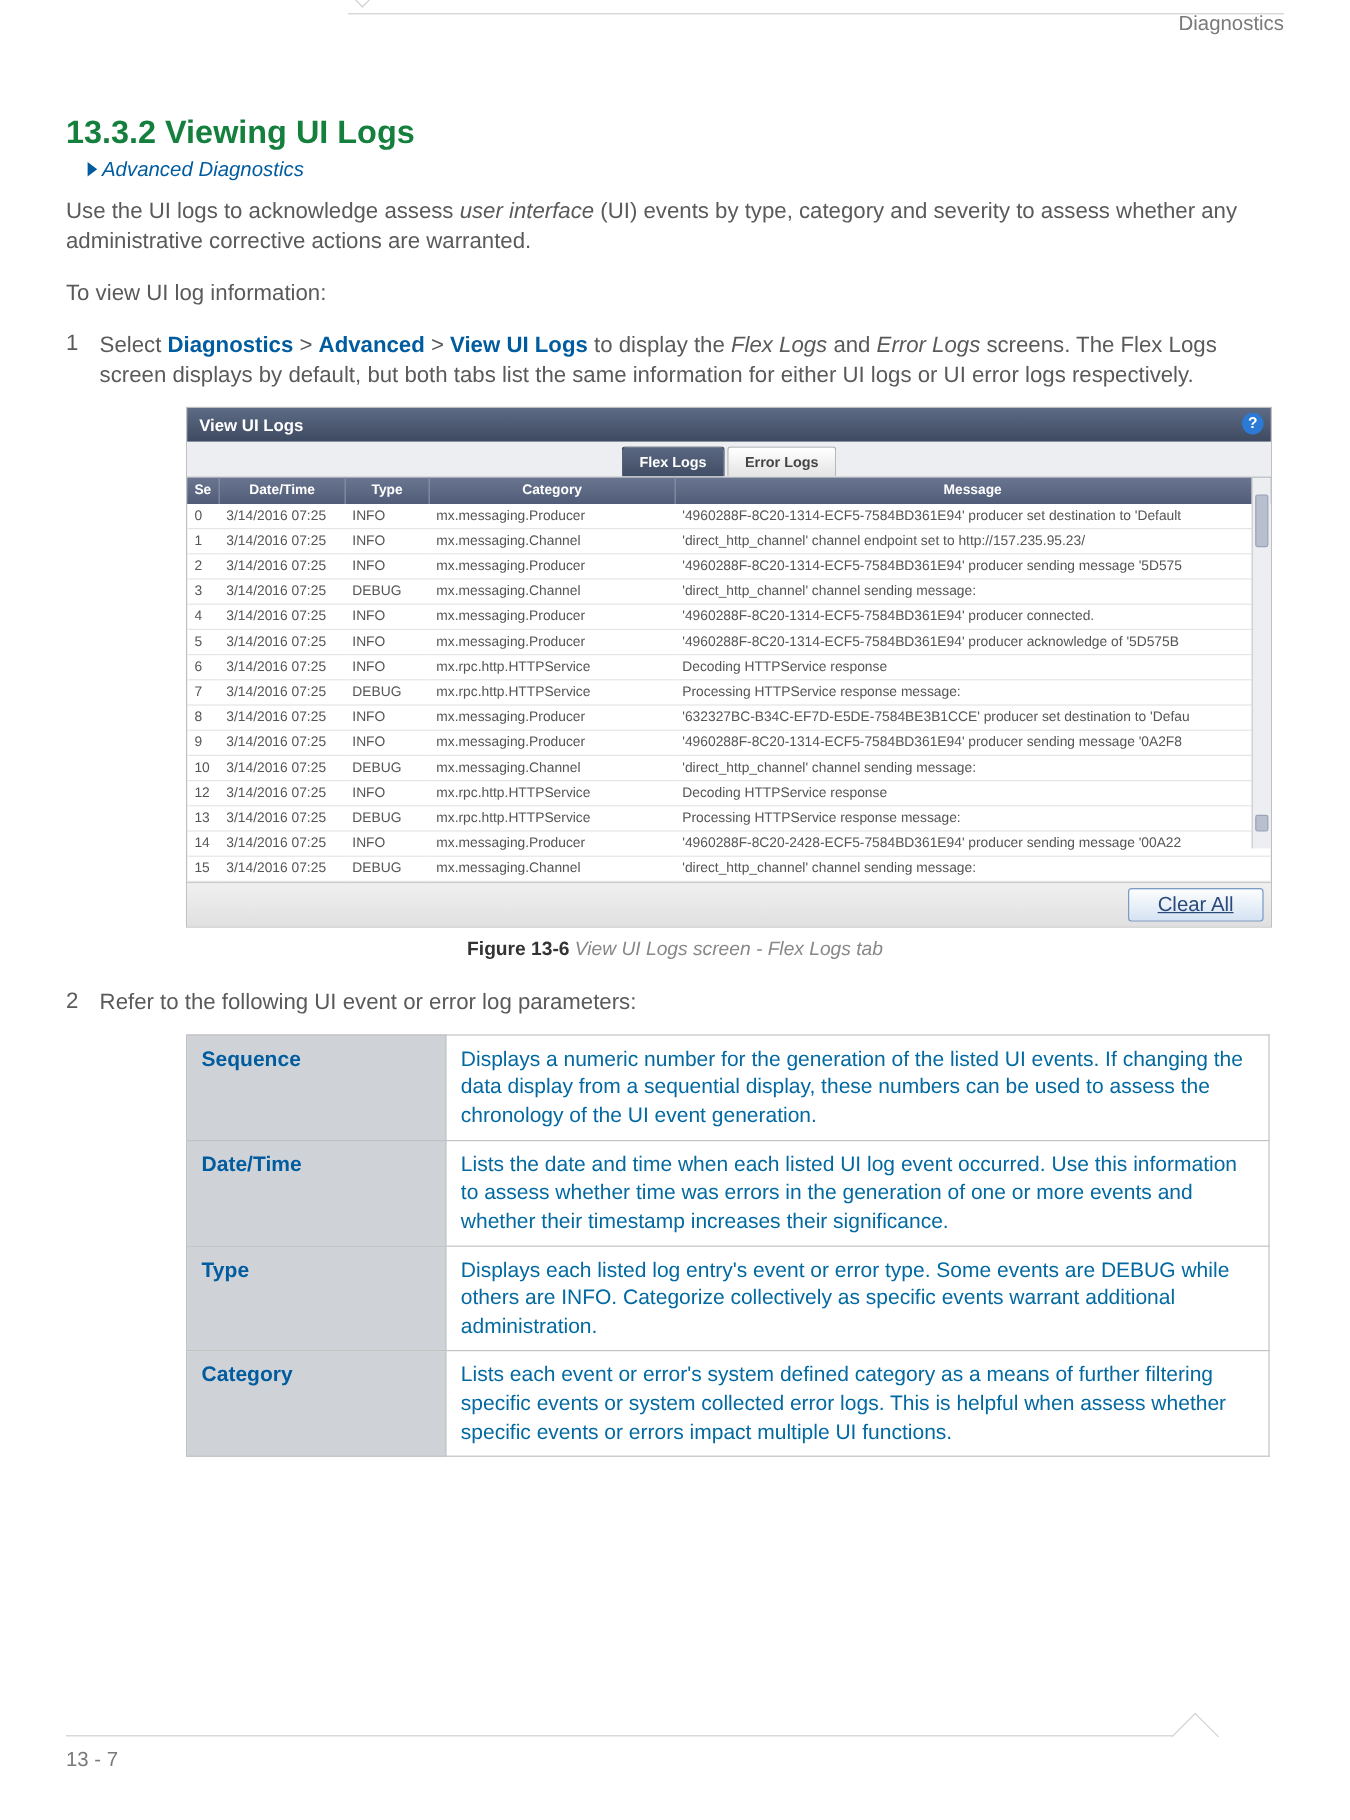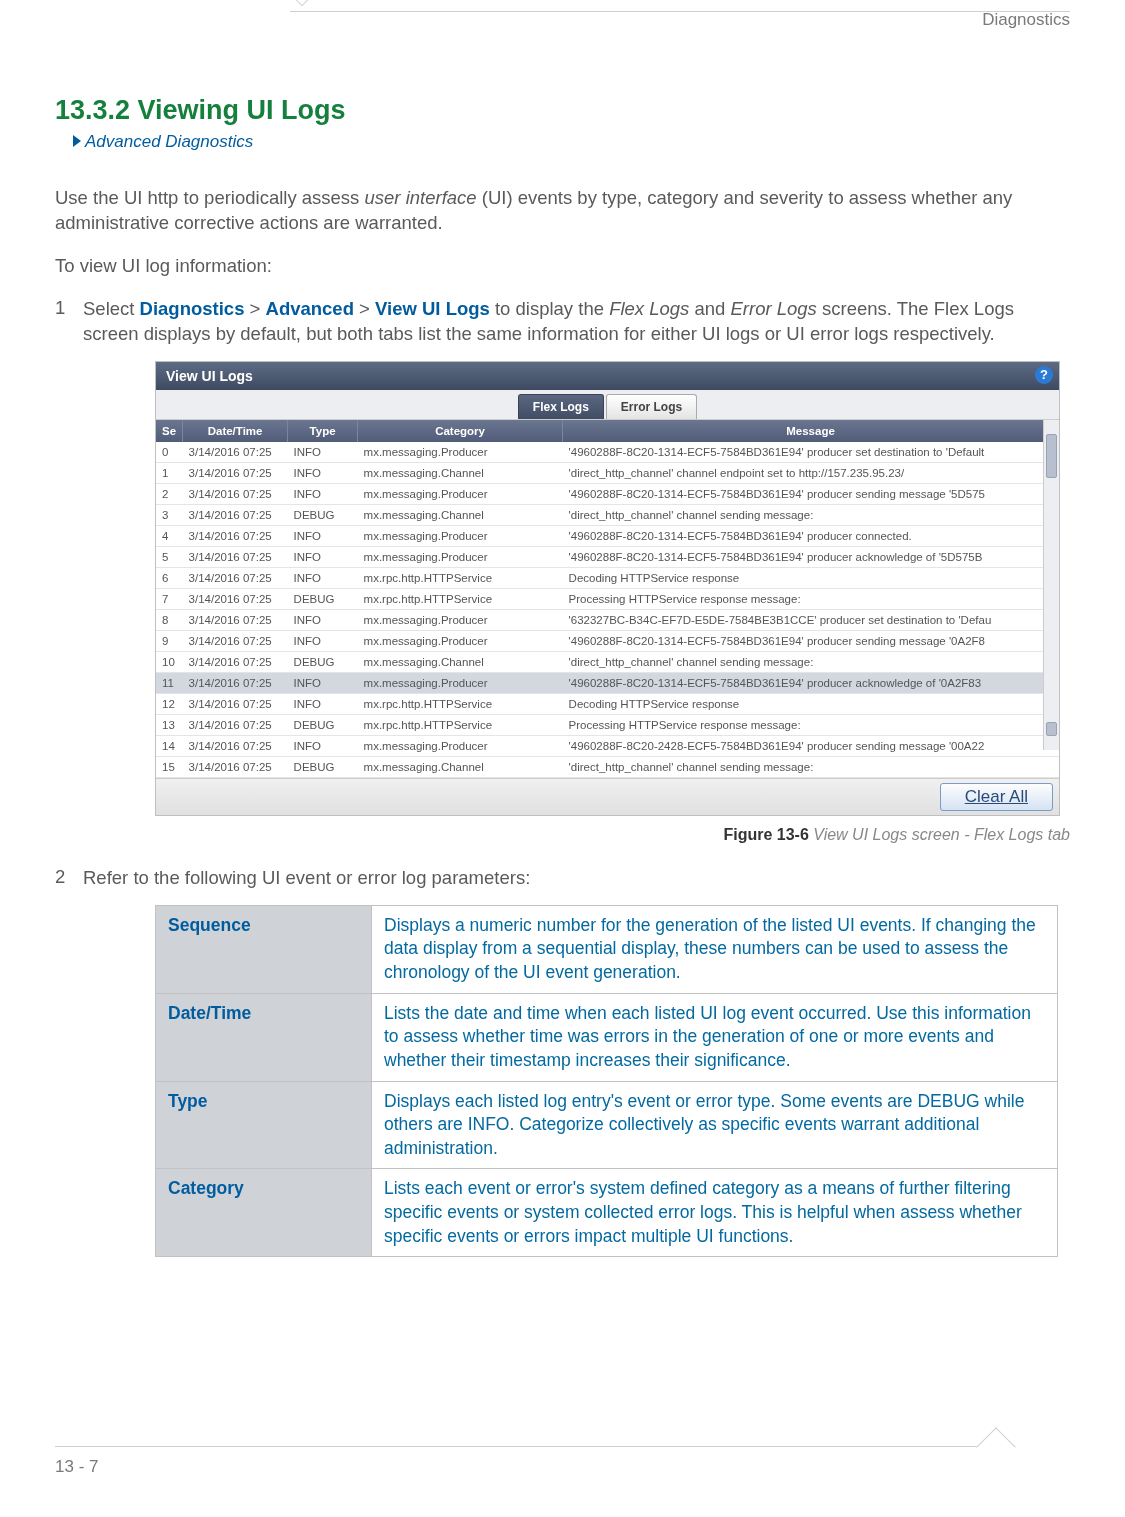--- a/index.html
+++ b/index.html
@@ -44,21 +44,21 @@
     color: #15803d;
     font-size: 27px;
     font-weight: 700;
     margin-bottom: 6px;
   }
   .breadcrumb {
     color: #005c9e;
     font-style: italic;
     font-size: 17px;
     margin-left: 18px;
-    margin-bottom: 34px;
+    margin-bottom: 12px;
   }
   .breadcrumb .tri {
     display: inline-block;
     width: 0; height: 0;
     border-top: 6px solid transparent;
     border-bottom: 6px solid transparent;
     border-left: 8px solid #005c9e;
     margin-right: 4px;
     vertical-align: baseline;
   }
@@ -187,21 +187,21 @@
     background: linear-gradient(#fdfdfd,#d5e3f3);
     border: 1px solid #7a9ac7;
     color: #2a4a7a;
     font-size: 17px;
     padding: 3px 24px;
     border-radius: 3px;
     cursor: pointer;
     text-decoration: underline;
   }
   .figure-caption {
-    text-align: right;
+    text-align: center;
     font-size: 16px;
     margin: 10px 0 22px 0;
     color: #5a5a5a;
   }
   .figure-caption .fb { font-weight: 700; color: #333; }
   .figure-caption .fi { font-style: italic; color: #888; }
   .param-table {
     margin-left: 100px;
     width: 903px;
     border-collapse: collapse;
@@ -256,21 +256,21 @@
 </div>
 <div class="header-text">Diagnostics</div>
 
 <div class="content">
   <h2 class="section-title">13.3.2 Viewing UI Logs</h2>
   <div class="breadcrumb">
     <span class="tri"></span><span>Advanced Diagnostics</span>
   </div>
 
   <p class="body">
-    <span>Use the UI http to periodically assess </span><span class="ital">user interface</span><span> (UI) events by type, category and severity to assess whether any administrative corrective actions are warranted.</span>
+    <span>Use the UI logs to acknowledge assess </span><span class="ital">user interface</span><span> (UI) events by type, category and severity to assess whether any administrative corrective actions are warranted.</span>
   </p>
   <p class="body">To view UI log information:</p>
 
   <div class="step">
     <div class="num">1</div>
     <div class="txt">
       <span>Select </span><span class="bold-blue">Diagnostics</span><span> &gt; </span><span class="bold-blue">Advanced</span><span> &gt; </span><span class="bold-blue">View UI Logs</span><span> to display the </span><span class="ital">Flex Logs</span><span> and </span><span class="ital">Error Logs</span><span> screens. The Flex Logs screen displays by default, but both tabs list the same information for either UI logs or UI error logs respectively.</span>
     </div>
   </div>
 
@@ -365,27 +365,20 @@
               <td>mx.messaging.Producer</td>
               <td>'4960288F-8C20-1314-ECF5-7584BD361E94' producer sending message '0A2F8</td>
             </tr>
             <tr>
               <td>10</td>
               <td>3/14/2016 07:25</td>
               <td>DEBUG</td>
               <td>mx.messaging.Channel</td>
               <td>'direct_http_channel' channel sending message:</td>
             </tr>
-            <tr class="highlight">
-              <td>11</td>
-              <td>3/14/2016 07:25</td>
-              <td>INFO</td>
-              <td>mx.messaging.Producer</td>
-              <td>'4960288F-8C20-1314-ECF5-7584BD361E94' producer acknowledge of '0A2F83</td>
-            </tr>
             <tr>
               <td>12</td>
               <td>3/14/2016 07:25</td>
               <td>INFO</td>
               <td>mx.rpc.http.HTTPService</td>
               <td>Decoding HTTPService response</td>
             </tr>
             <tr>
               <td>13</td>
               <td>3/14/2016 07:25</td>

